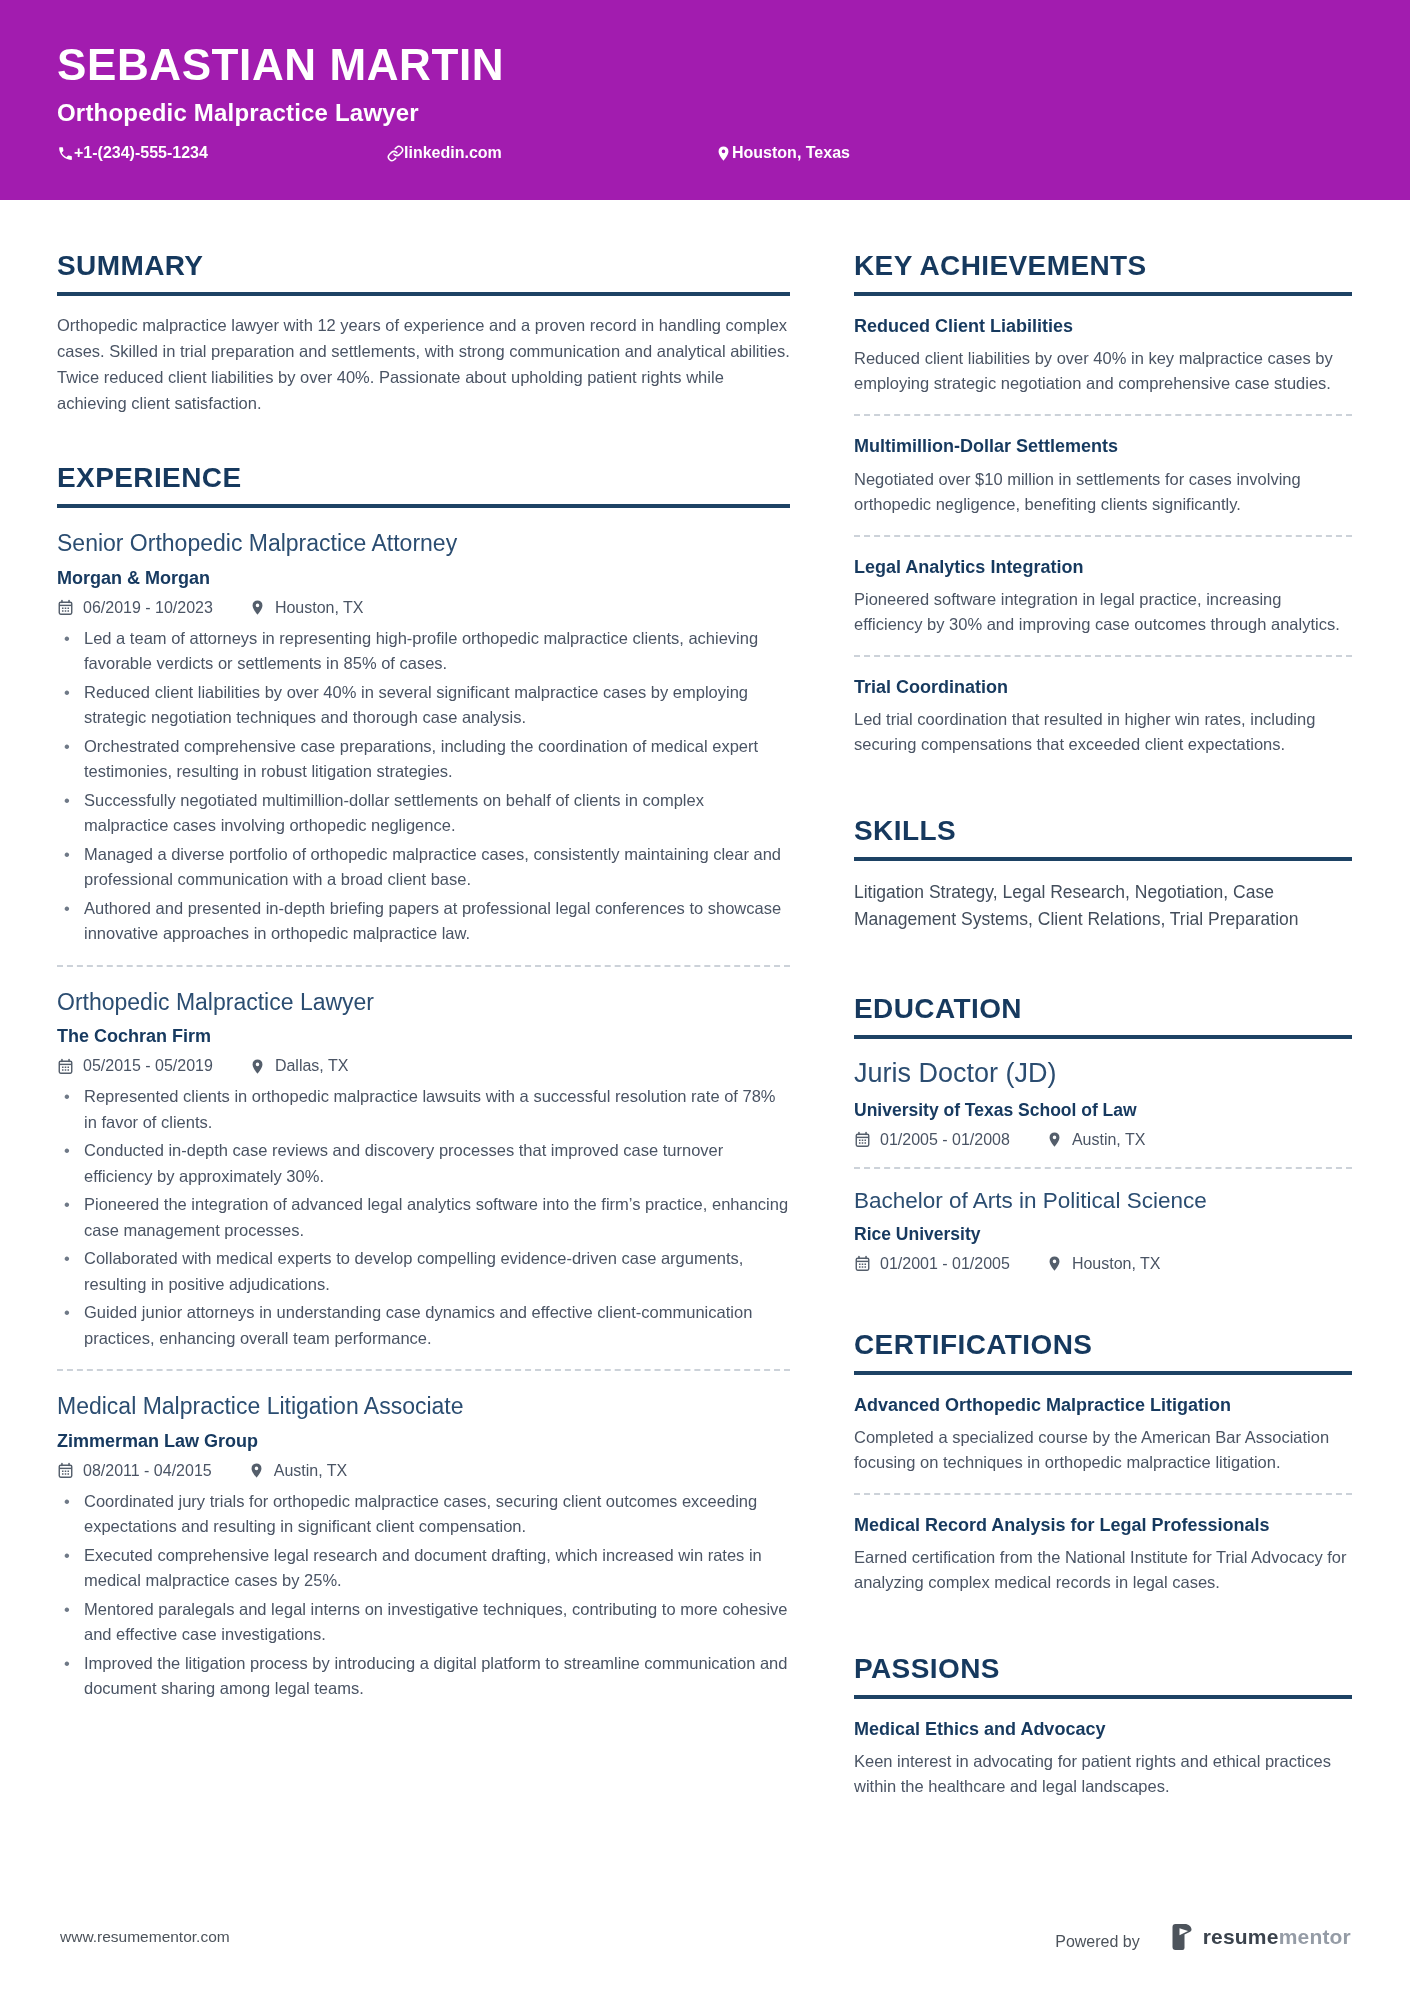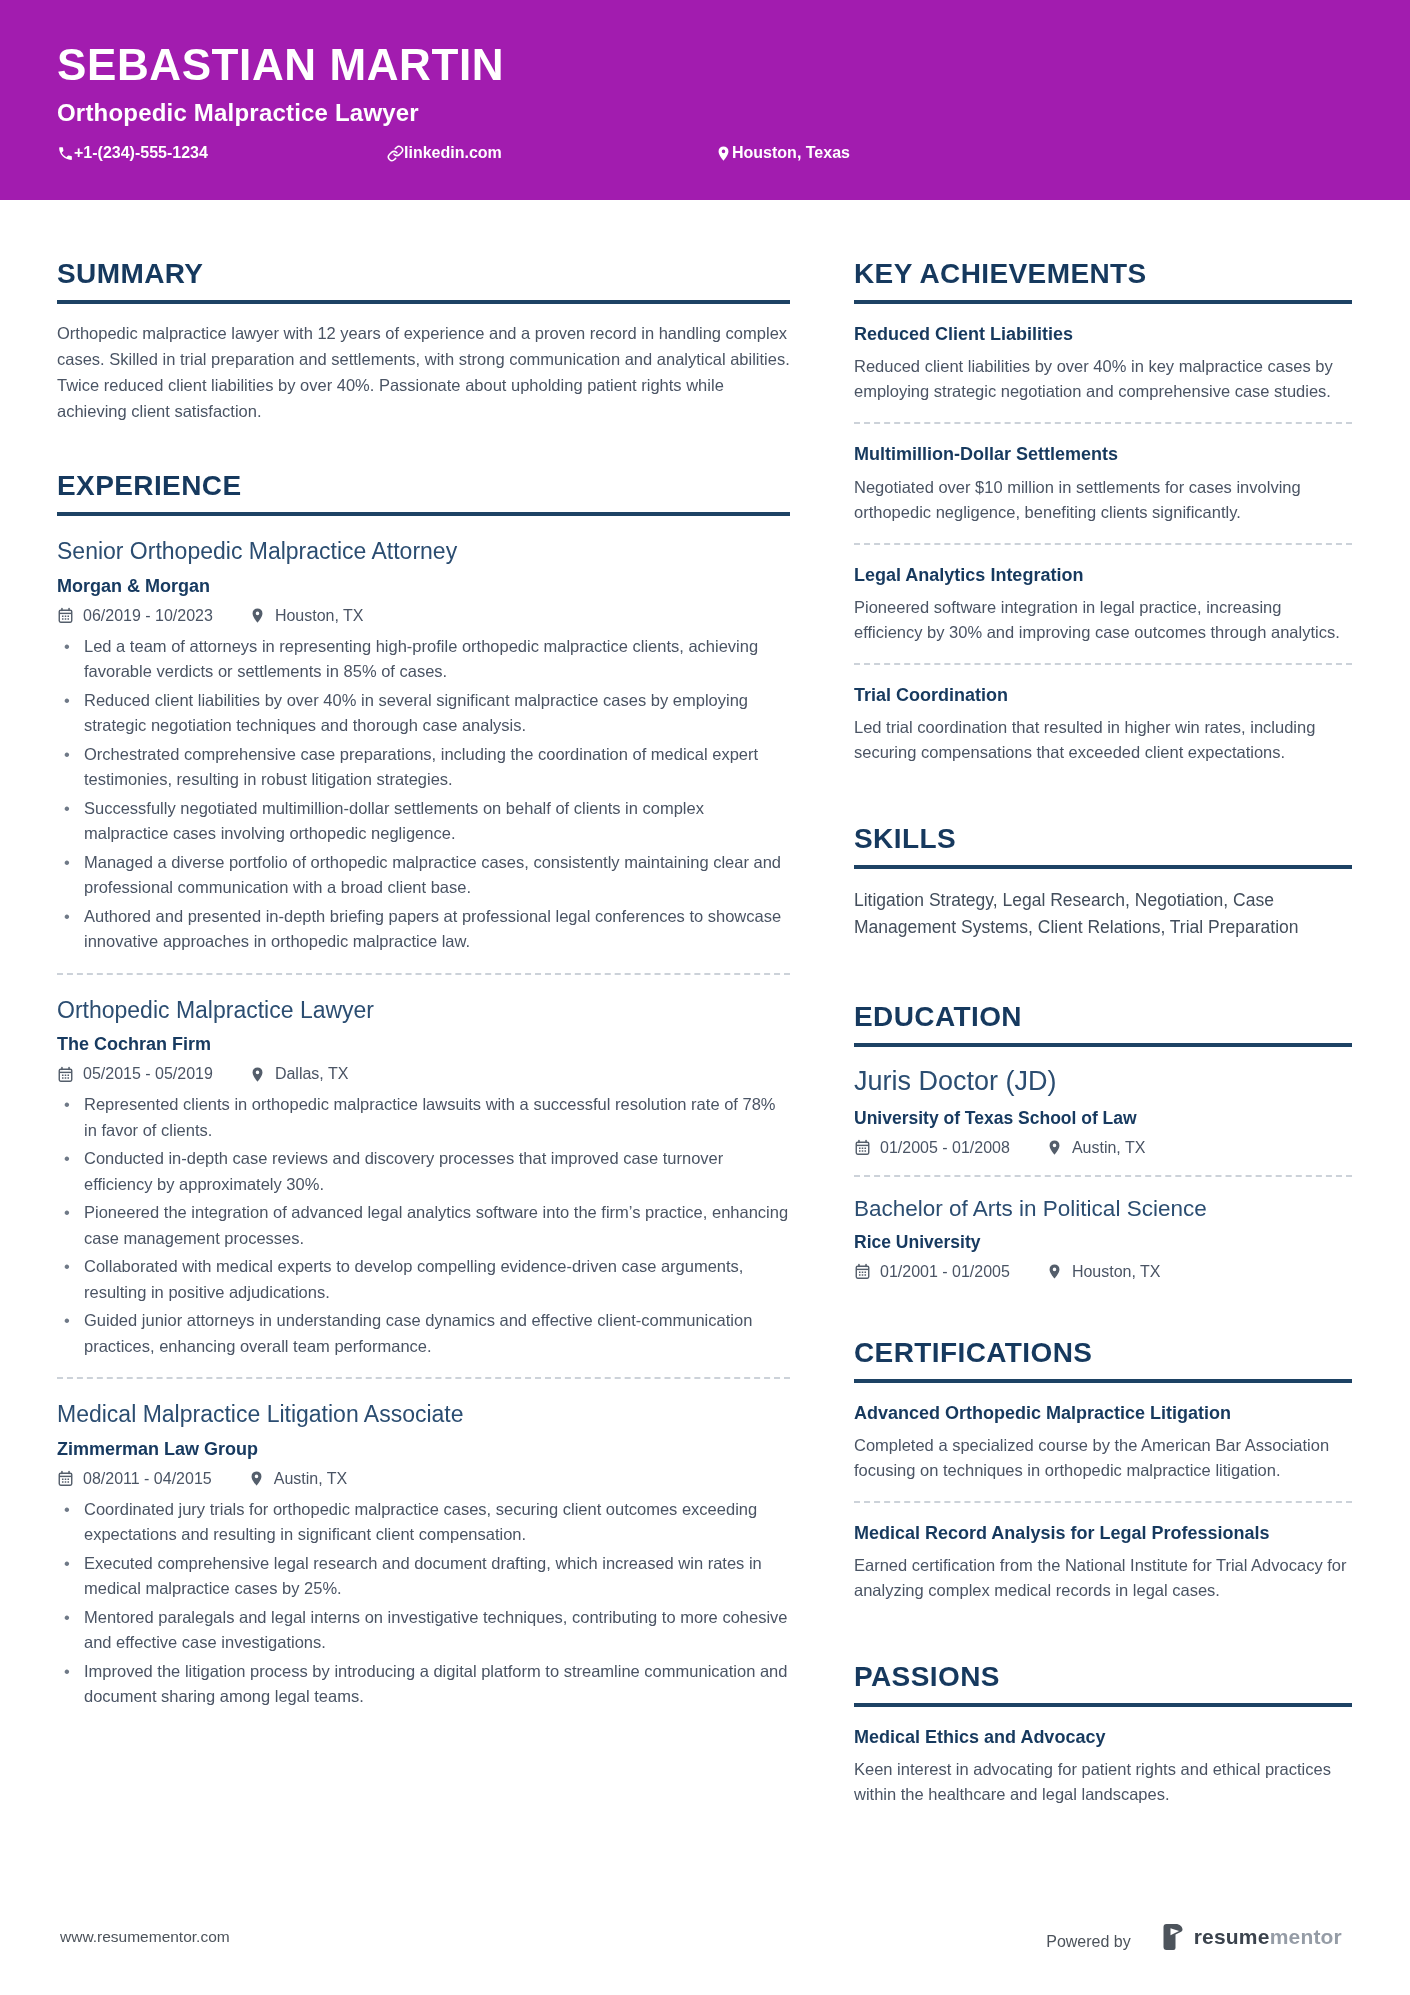--- a/index.html
+++ b/index.html
@@ -40,21 +40,21 @@
     align-items: center;
     font-size: 16px;
     font-weight: 700;
   }
   .contact-item { display: inline-flex; align-items: center; gap: 0; }
   .contact-item.c1 { width: 330px; }
   .contact-item.c2 { width: 328px; }
   .contact-item svg { width: 17px; height: 17px; color: #ffffff; flex: 0 0 auto; }
 
   
-  .content { display: flex; padding: 0 57px; gap: 64px; margin-top: 8px; }
+  .content { display: flex; padding: 0 57px; gap: 64px; }
   .col-left  { width: 733px; flex: 0 0 733px; }
   .col-right { width: 498px; flex: 0 0 498px; }
 
   .section { margin-top: 50px; }
   .section.tight { margin-top: 46px; }
   .section-heading {
     margin: 0;
     font-size: 28px;
     font-weight: 800;
     color: #16395e;
@@ -132,21 +132,21 @@
     margin: 18px 0 0;
     font-size: 17.5px;
     line-height: 27px;
     color: #424d5b;
   }
 
   
   .footer {
     position: absolute;
     left: 60px;
-    right: 68px;
+    right: 59px;
     bottom: 44px;
     display: flex;
     justify-content: space-between;
     align-items: center;
   }
   .footer-site { font-size: 15.5px; color: #4c535b; }
   .footer-right { display: flex; align-items: flex-end; gap: 30px; }
   .powered { font-size: 16px; color: #4c535b; }
   .brand { display: inline-flex; align-items: center; gap: 8px; }
   .brand svg { width: 25px; height: 28px; }

